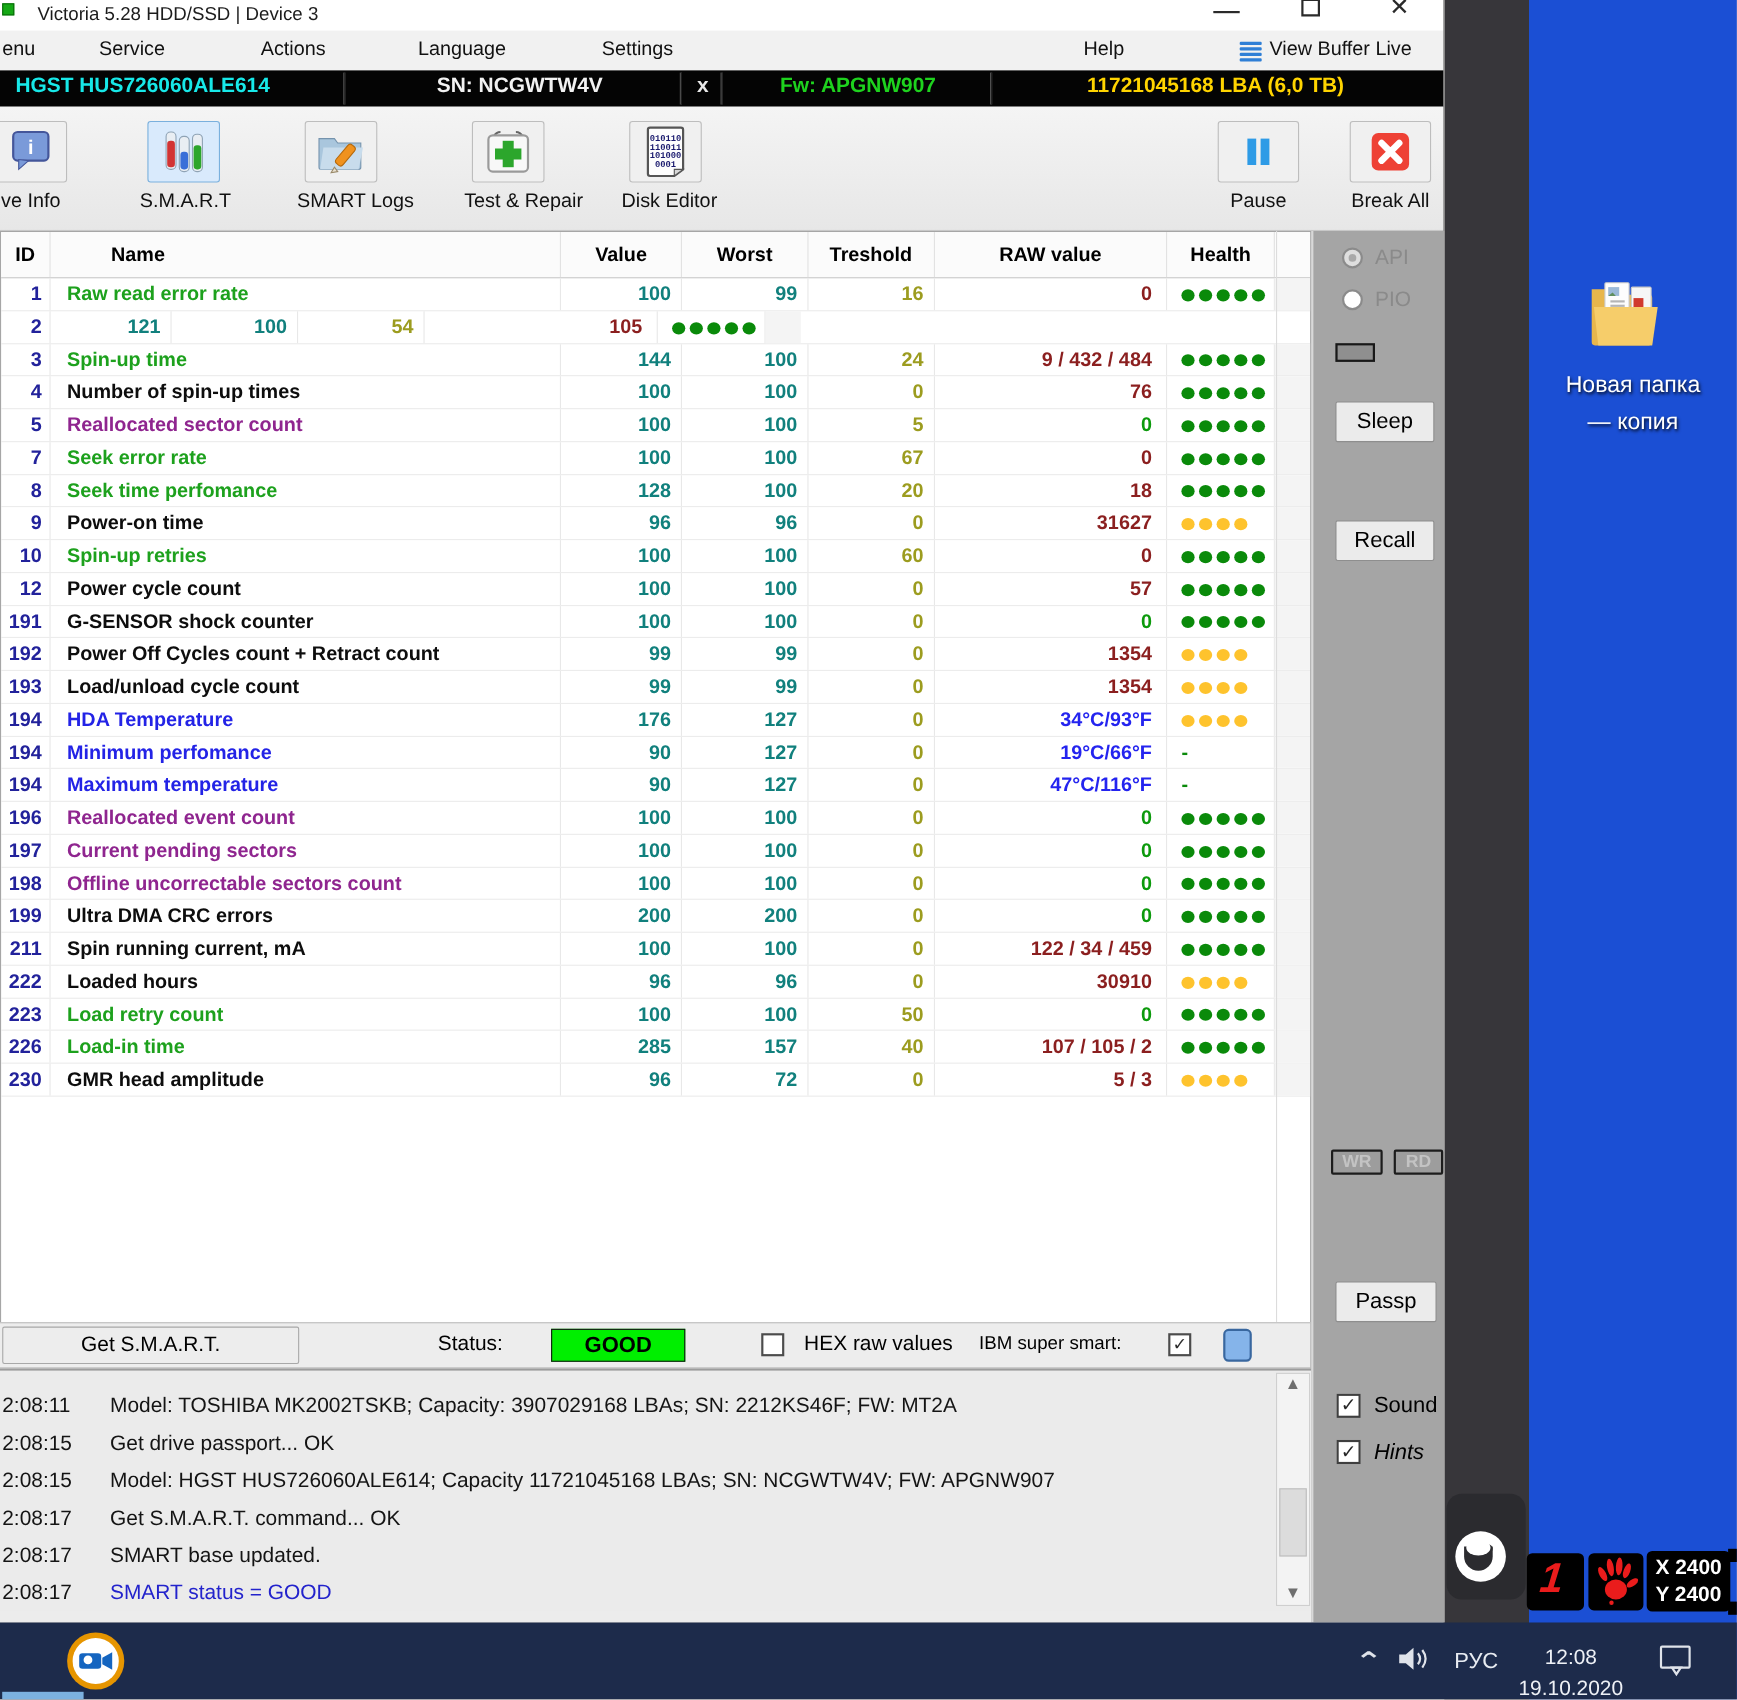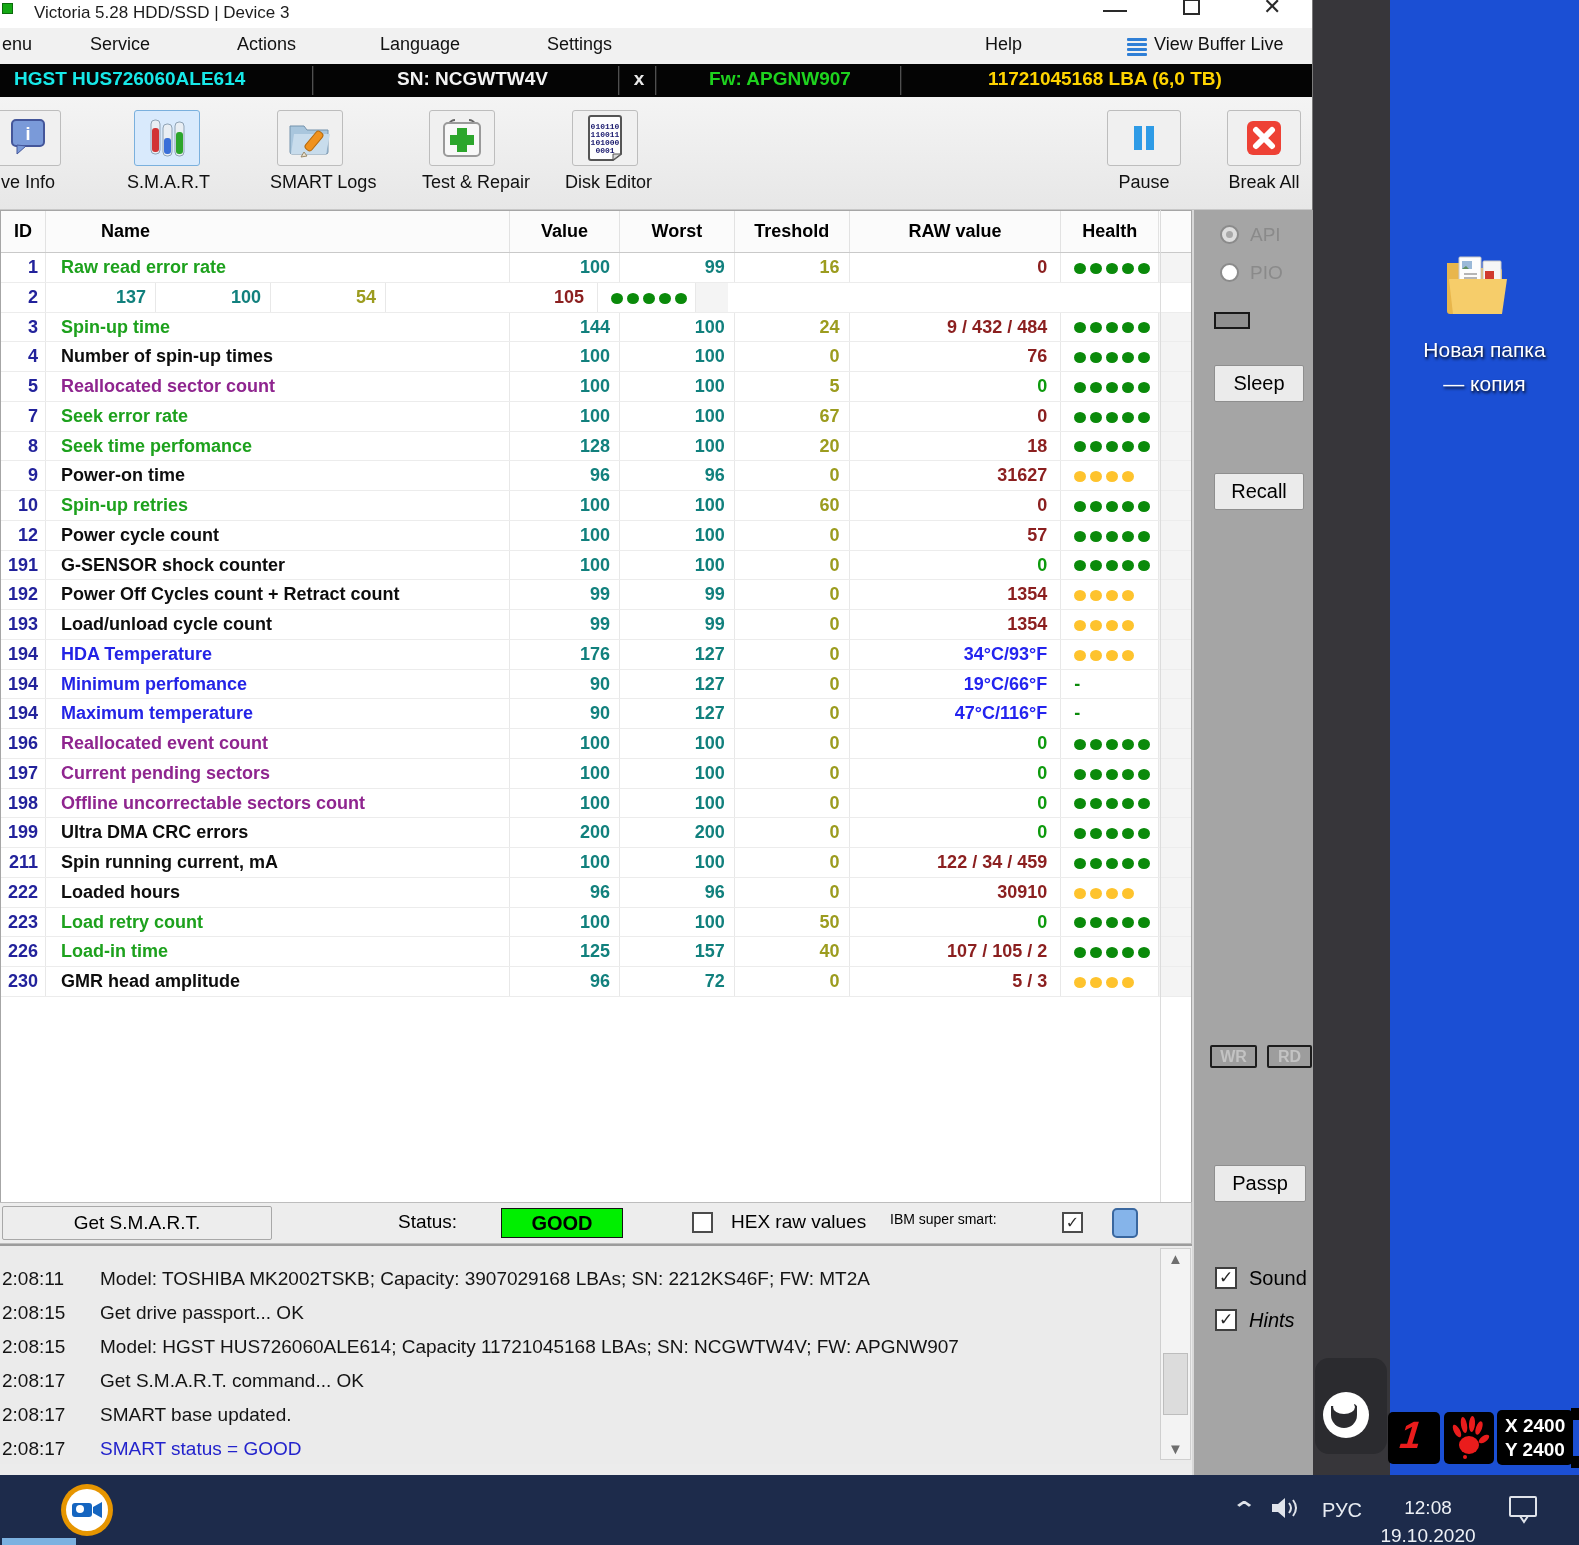--- a/index.html
+++ b/index.html
@@ -82,21 +82,21 @@
 
   
   .controls{left:0;top:1202px;width:1192px;height:42px;background:#ededed;border:1px solid #bdbdbd;border-left:none;}
   .btn{position:absolute;background:#ededed;border:1px solid #a8a8a8;text-align:center;color:#000;}
   .ctl-get{left:2px;top:3px;width:270px;height:34px;font-size:19px;line-height:32px;border-radius:2px;}
   .ctl-status{left:398px;top:8px;font-size:19px;}
   .ctl-good{left:501px;top:5px;width:122px;height:30px;background:var(--status-good);border:1px solid #141414;font-size:20px;font-weight:bold;text-align:center;line-height:28px;}
   .cbx{position:absolute;width:21px;height:21px;background:#fff;border:2px solid #4c4c4c;text-align:center;line-height:17px;font-size:16px;color:#2d2d2d;font-weight:bold;}
   .ctl-hexbox{left:692px;top:9px;}
   .ctl-hexlbl{left:731px;top:8px;font-size:19px;position:absolute;}
-  .ctl-ibmlbl{left:890px;top:8px;font-size:14px;position:absolute;}
+  .ctl-ibmlbl{left:890px;top:8px;font-size:17px;position:absolute;}
   .ctl-ibmbox{left:1062px;top:9px;}
   .ctl-blue{left:1112px;top:5px;width:26px;height:30px;background:#85b4ea;border:2px solid #39679f;border-radius:5px;}
 
   
   .log{left:0;top:1244px;width:1192px;height:220px;background:#ebebeb;border-top:2px solid #9c9c9c;}
   .lrow{position:absolute;left:0;width:1140px;height:34px;font-size:19px;color:#141414;white-space:nowrap;}
   .lrow .t{position:absolute;left:2px;}
   .lrow .m{position:absolute;left:100px;}
   .lrow.blue .m{color:#2323cc;}
   .lsb{left:1160px;top:1248px;width:31px;height:212px;background:#f3f3f3;border:1px solid #cfcfcf;}
@@ -303,21 +303,21 @@
           <div class="c-name nc-green">Raw read error rate</div>
           <div class="c-val">100</div>
           <div class="c-worst">99</div>
           <div class="c-th">16</div>
           <div class="c-raw rc-red">0</div>
           <div class="c-health"><span class="dot g"></span><span class="dot g"></span><span class="dot g"></span><span class="dot g"></span><span class="dot g"></span></div>
           <div class="c-track"></div>
         </div>
         <div class="trow">
           <div class="c-id">2</div>
-          <div class="c-val">137</div>
+          <div class="c-val">121</div>
           <div class="c-worst">100</div>
           <div class="c-th">54</div>
           <div class="c-raw rc-red">105</div>
           <div class="c-health"><span class="dot g"></span><span class="dot g"></span><span class="dot g"></span><span class="dot g"></span><span class="dot g"></span></div>
           <div class="c-track"></div>
         </div>
         <div class="trow">
           <div class="c-id">3</div>
           <div class="c-name nc-green">Spin-up time</div>
           <div class="c-val">144</div>
@@ -523,21 +523,21 @@
           <div class="c-val">100</div>
           <div class="c-worst">100</div>
           <div class="c-th">50</div>
           <div class="c-raw rc-green">0</div>
           <div class="c-health"><span class="dot g"></span><span class="dot g"></span><span class="dot g"></span><span class="dot g"></span><span class="dot g"></span></div>
           <div class="c-track"></div>
         </div>
         <div class="trow">
           <div class="c-id">226</div>
           <div class="c-name nc-green">Load-in time</div>
-          <div class="c-val">125</div>
+          <div class="c-val">285</div>
           <div class="c-worst">157</div>
           <div class="c-th">40</div>
           <div class="c-raw rc-red">107 / 105 / 2</div>
           <div class="c-health"><span class="dot g"></span><span class="dot g"></span><span class="dot g"></span><span class="dot g"></span><span class="dot g"></span></div>
           <div class="c-track"></div>
         </div>
         <div class="trow">
           <div class="c-id">230</div>
           <div class="c-name nc-black">GMR head amplitude</div>
           <div class="c-val">96</div>

